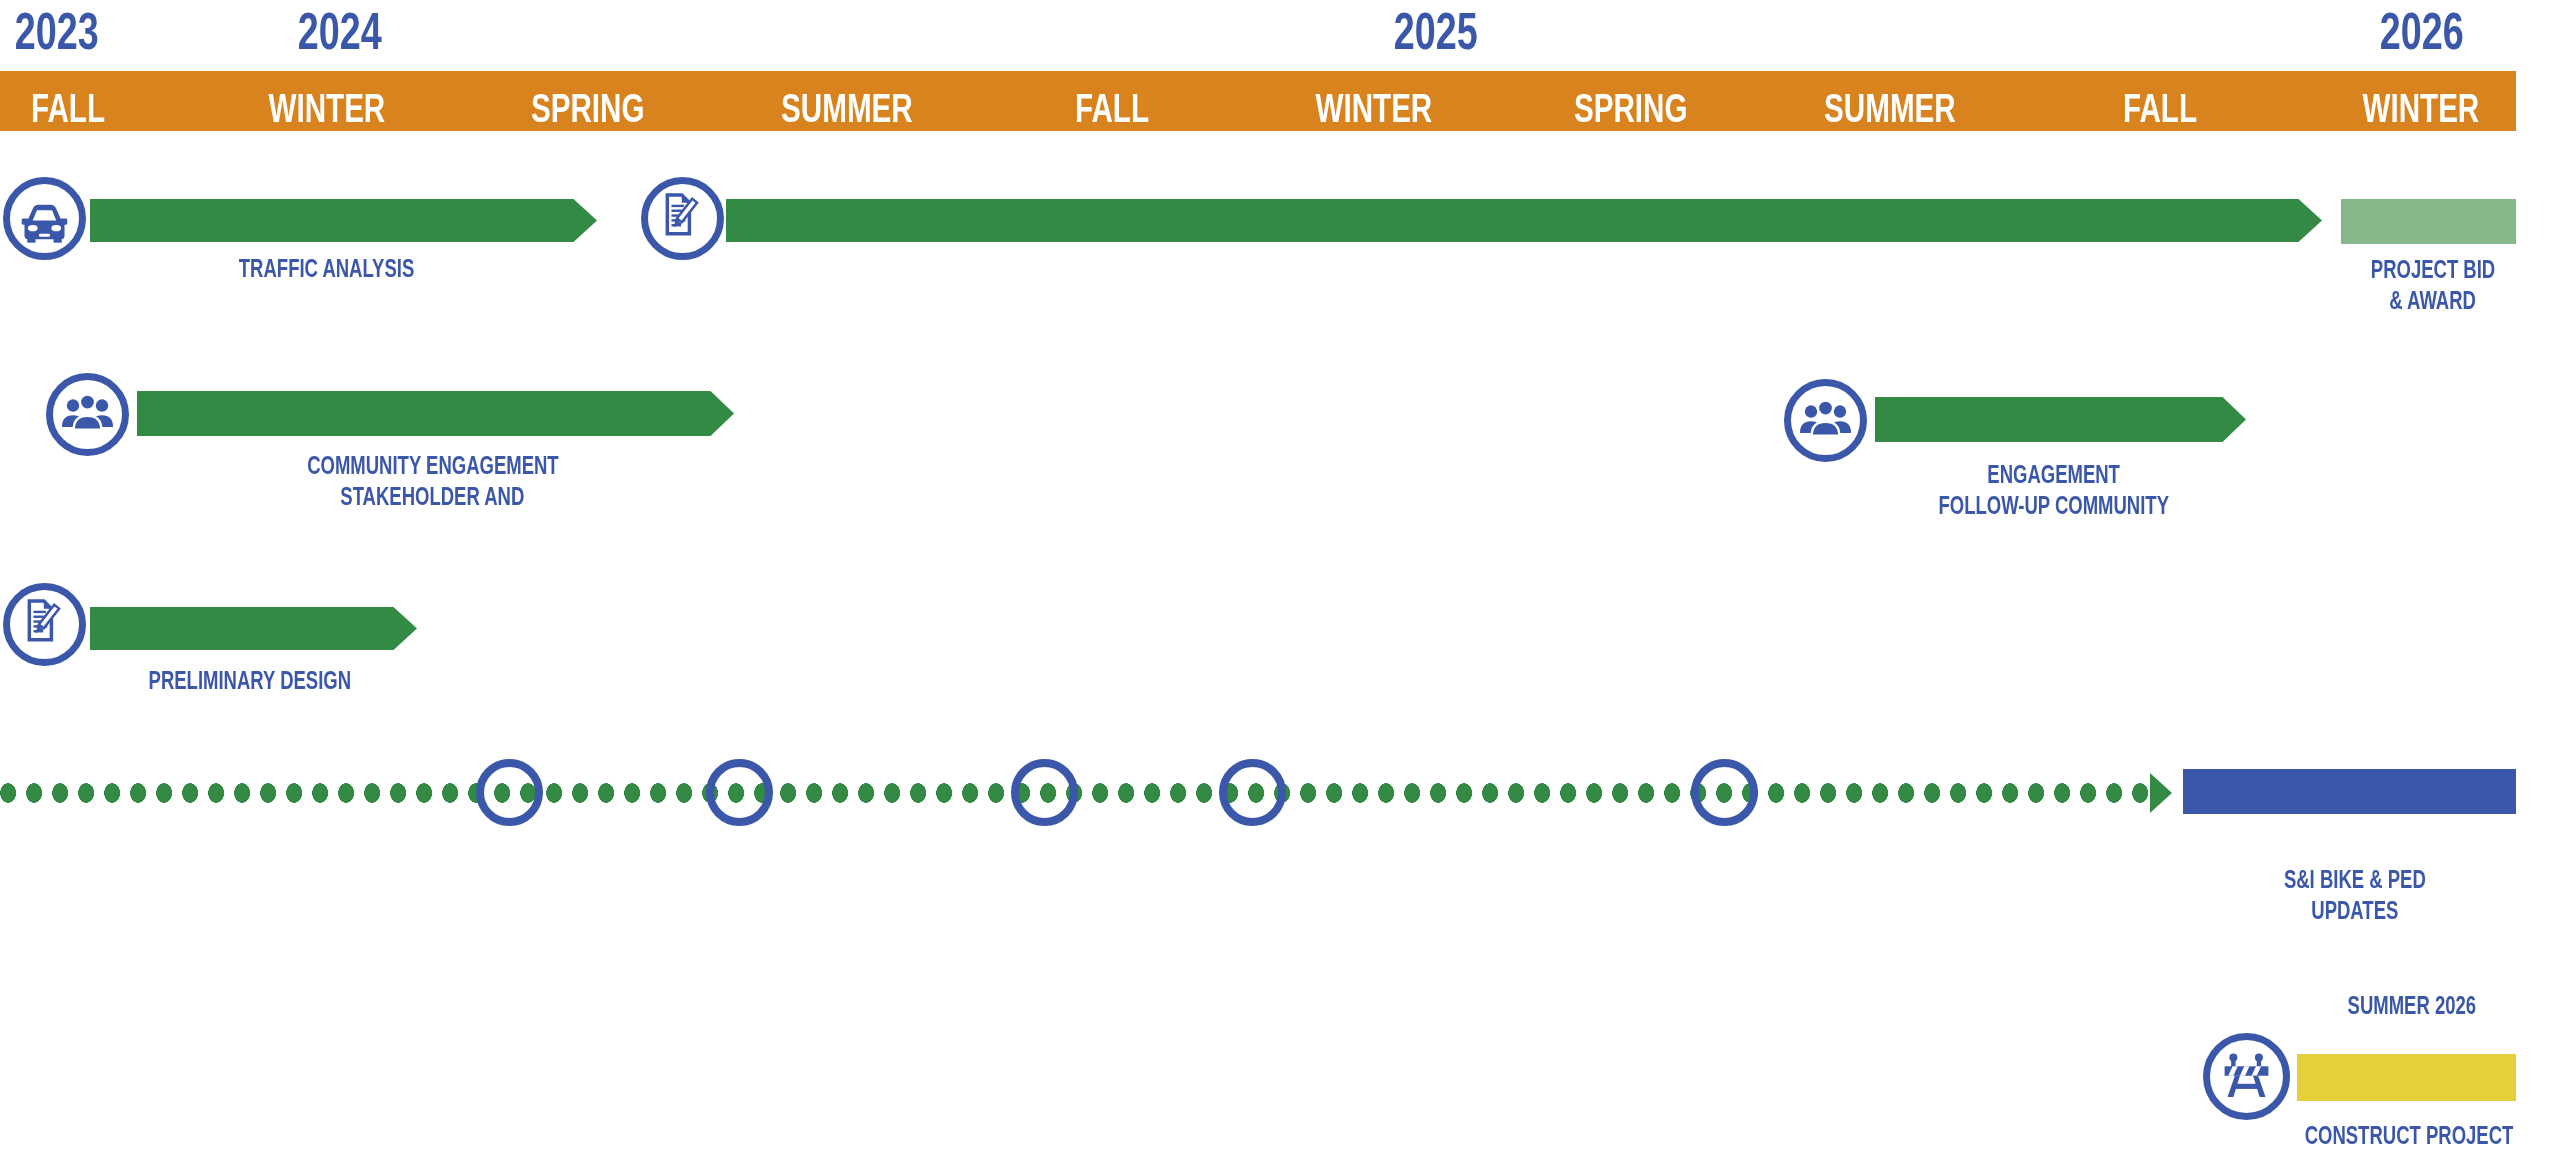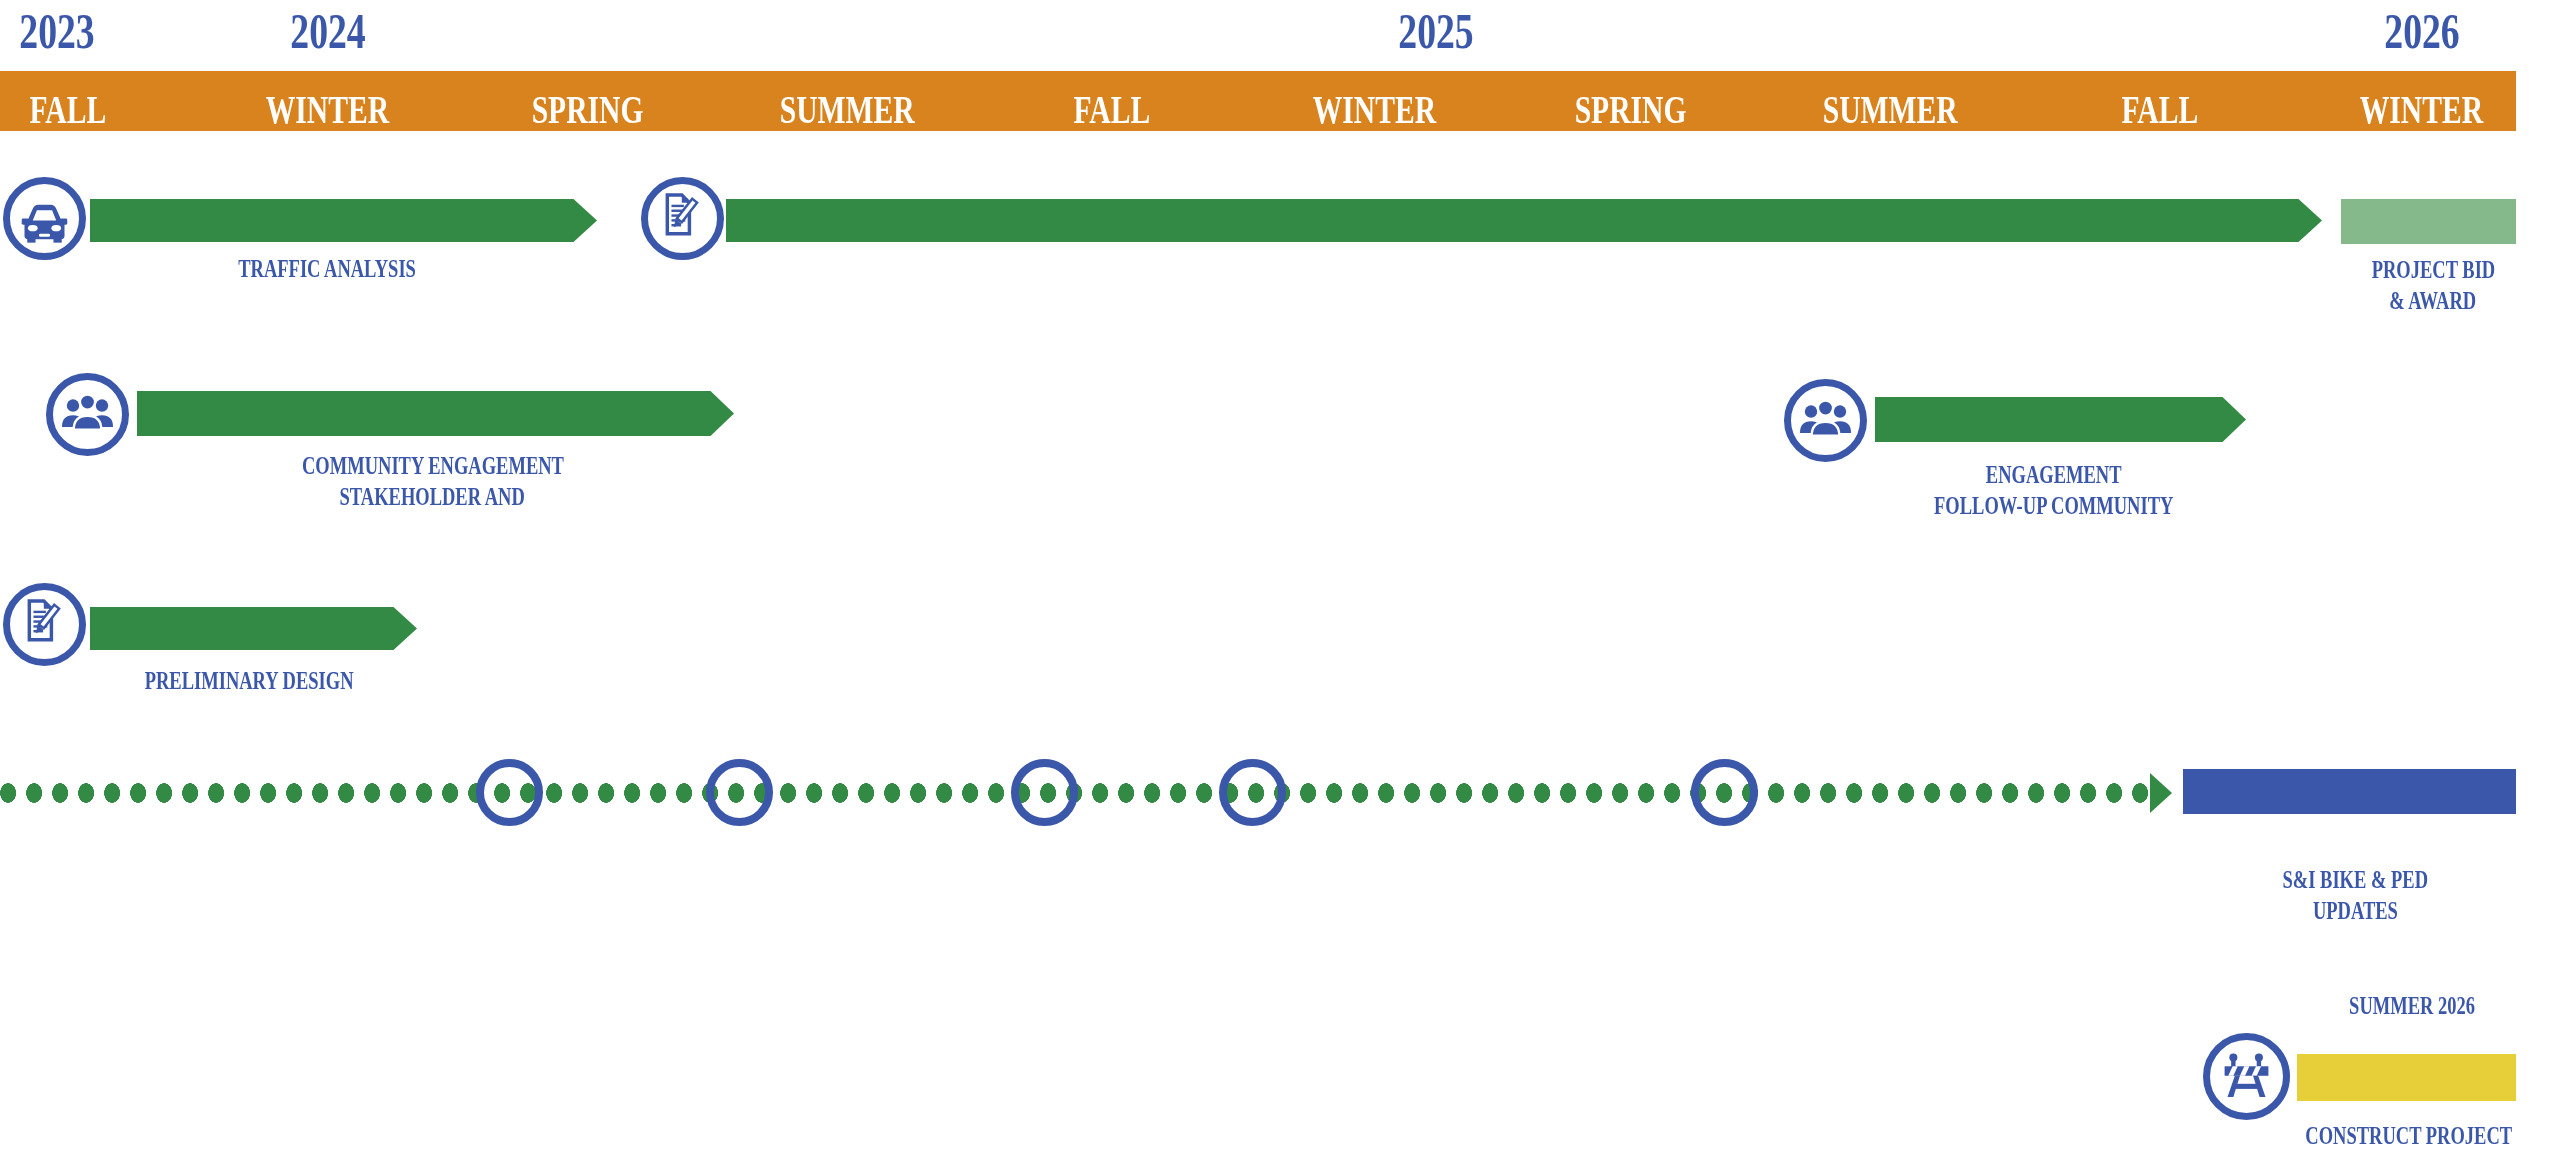--- a/index.html
+++ b/index.html
@@ -1,18 +1,18 @@
 <!DOCTYPE html>
 <html style="font-size:14.5px"><head>
 <meta charset="utf-8">
 <style>
   html,body{margin:0;padding:0;background:#fff;}
   #canvas{
     position:relative;width:2516px;height:1157px;background:#fff;overflow:hidden;
-    font-family:Liberation Serif, serif;font-weight:bold;
+    font-family:Liberation Sans, sans-serif;font-weight:bold;
     --blue:#3B57AA;--green:#338A45;--lightgreen:#85B98B;--orange:#D9831E;--yellow:#E6CF38;
   }
   .cond{display:inline-block;transform:scaleX(0.74);transform-origin:50% 50%;white-space:nowrap;}
   .year{position:absolute;width:271px;text-align:center;font-size:51px;color:var(--blue);top:1.8px;}
   .season-bar{position:absolute;left:0;top:71px;width:2528px;height:60px;background:var(--orange);}
   .season{position:absolute;top:86px;width:260px;text-align:center;font-size:40px;color:#fff;}
   .bar{position:absolute;height:43px;background:var(--green);}
   .bar.tip{clip-path:polygon(0 0,calc(100% - 23.5px) 0,100% 50%,calc(100% - 23.5px) 100%,0 100%);}
   .bar.flat-lightgreen{background:var(--lightgreen);}
   .bar.flat-blue{background:var(--blue);}
@@ -28,21 +28,21 @@
     border-top:20px solid transparent;border-bottom:20px solid transparent;border-left:22.6px solid var(--green);}
   .milestone{position:absolute;width:67px;height:67px;box-sizing:border-box;border:8.1px solid var(--blue);
     border-radius:50%;background:transparent;top:759px;}
 </style>
 </head>
 <body>
 
 <div id="canvas" style="--blue: #3B57AA; --green: #338A45; --lightgreen: #85B98B; --orange: #D9831E; --yellow: #E6CF38;">
 
   <div class="year" style="left:-79px"><span class="cond">2023</span></div>
-  <div class="year" style="left:192px"><span class="cond">2024</span></div>
+  <div class="year" style="left:204px"><span class="cond">2024</span></div>
   <div class="year" style="left:1300px"><span class="cond">2025</span></div>
   <div class="year" style="left:2286px"><span class="cond">2026</span></div>
 
   <div class="season-bar"></div>
   <div class="season" style="left:-62px"><span class="cond">FALL</span></div>
   <div class="season" style="left:197px"><span class="cond">WINTER</span></div>
   <div class="season" style="left:458px"><span class="cond">SPRING</span></div>
   <div class="season" style="left:717px"><span class="cond">SUMMER</span></div>
   <div class="season" style="left:982px"><span class="cond">FALL</span></div>
   <div class="season" style="left:1244px"><span class="cond">WINTER</span></div>

